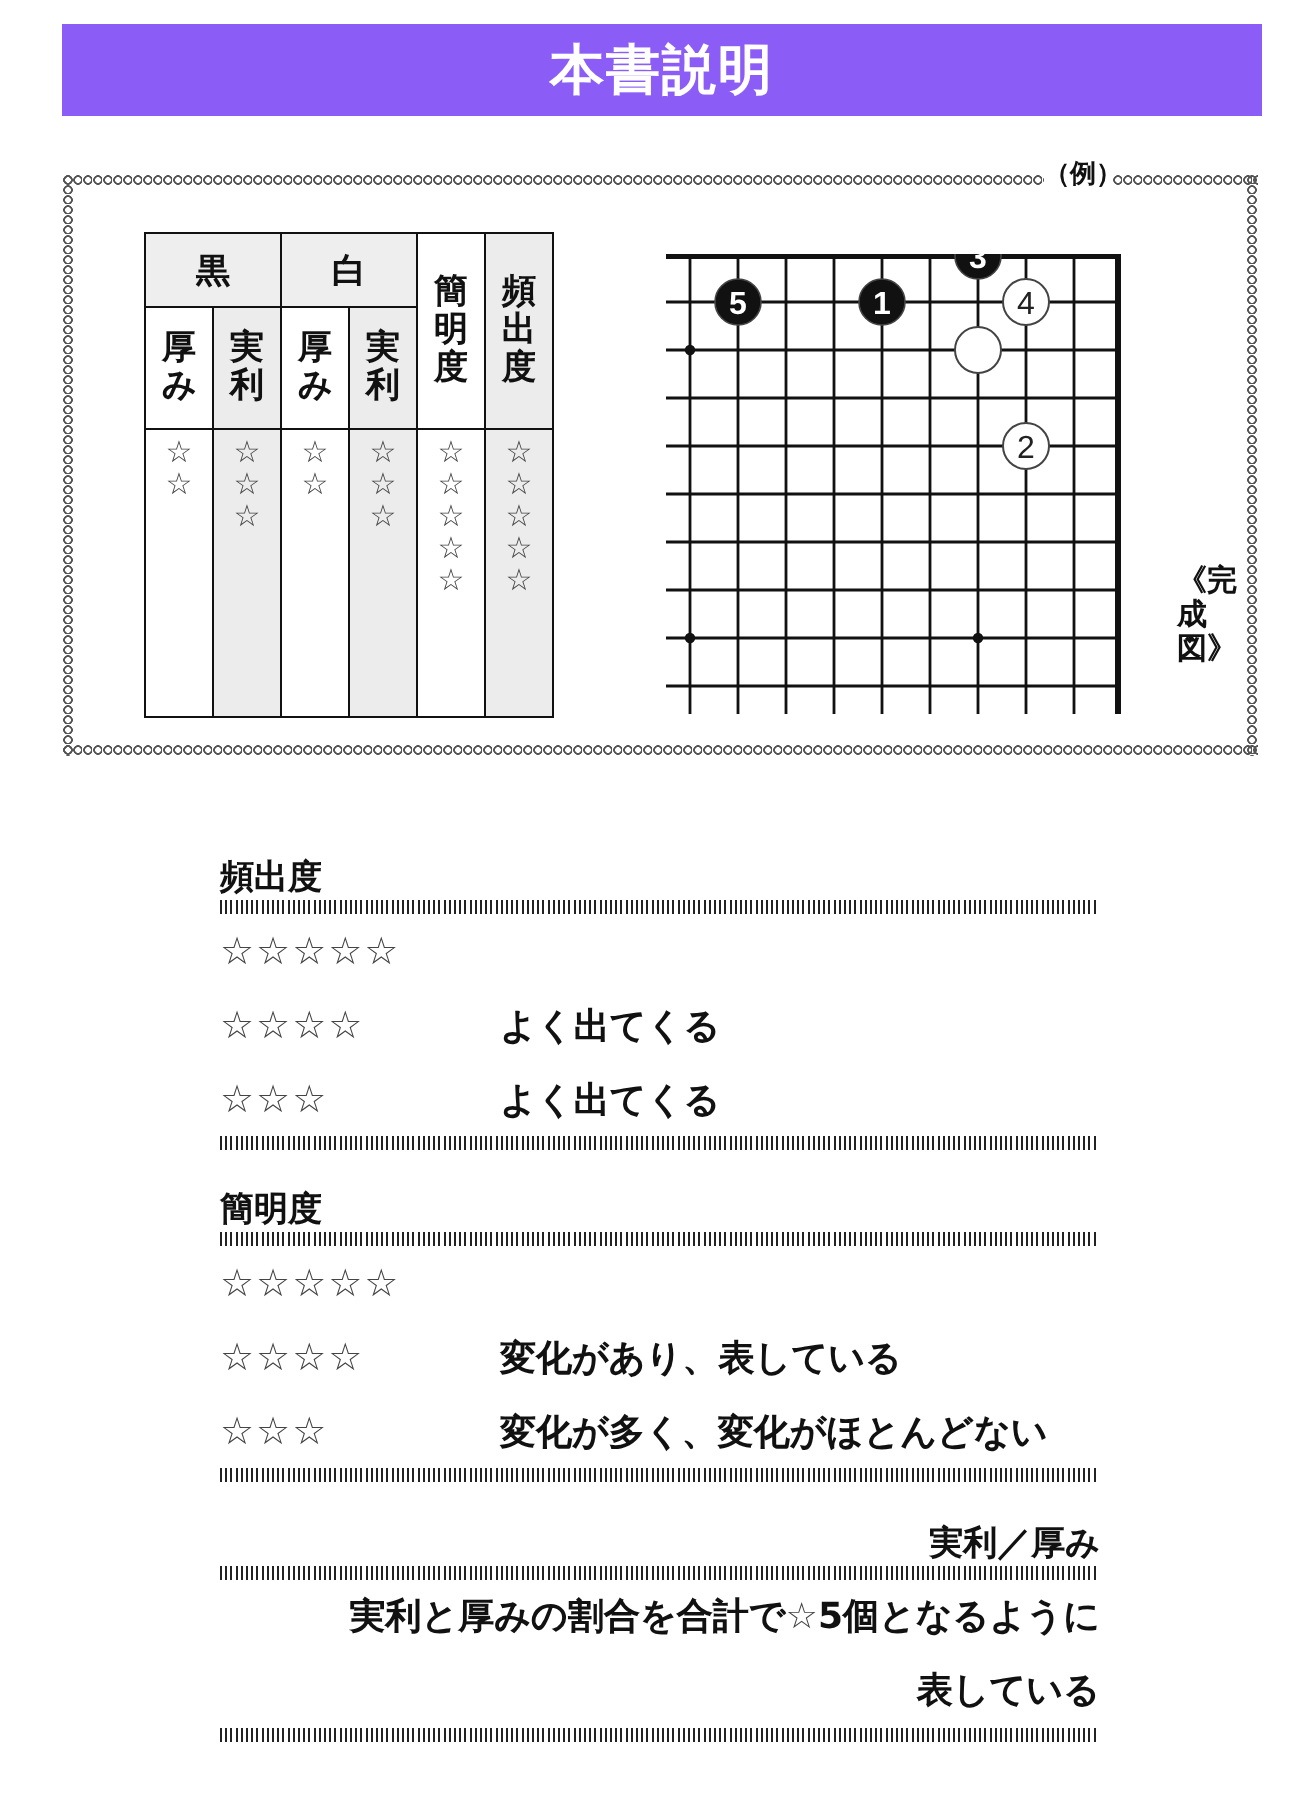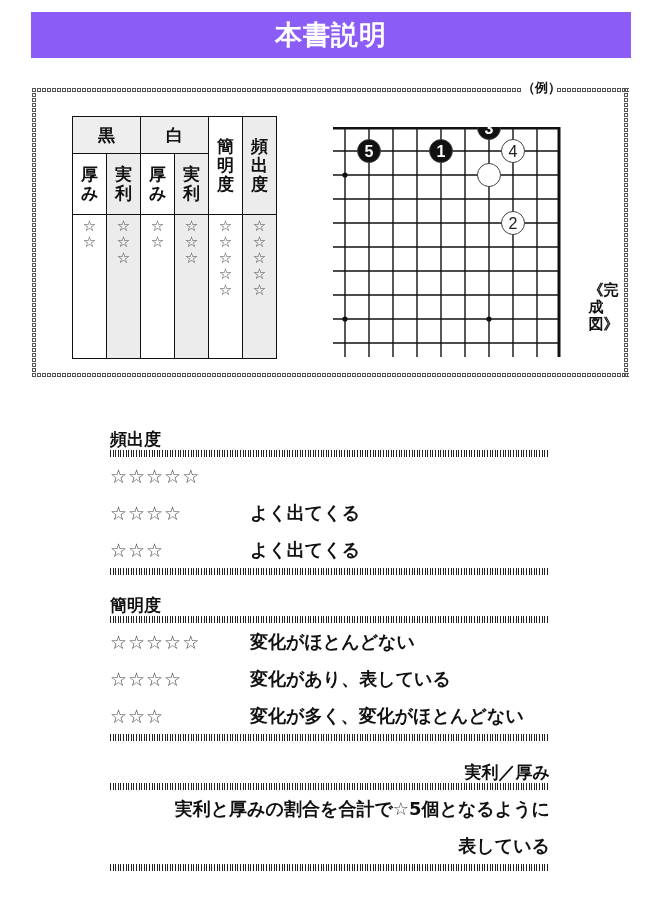--- a/index.html
+++ b/index.html
@@ -140,21 +140,20 @@
     <span>よく出てくる</span>
   </div>
   <div class="rule"></div>
 </div>
 
 <div class="legend" style="top:594px;">
   <div class="sec-title">簡明度</div>
   <div class="rule"></div>
   <div class="row">
     <span class="st">☆☆☆☆☆</span>
-    <span>変化がほとんどない</span>
   </div>
   <div class="row">
     <span class="st">☆☆☆☆</span>
     <span>変化があり、表している</span>
   </div>
   <div class="row">
     <span class="st">☆☆☆</span>
     <span>変化が多く、変化がほとんどない</span>
   </div>
   <div class="rule"></div>

